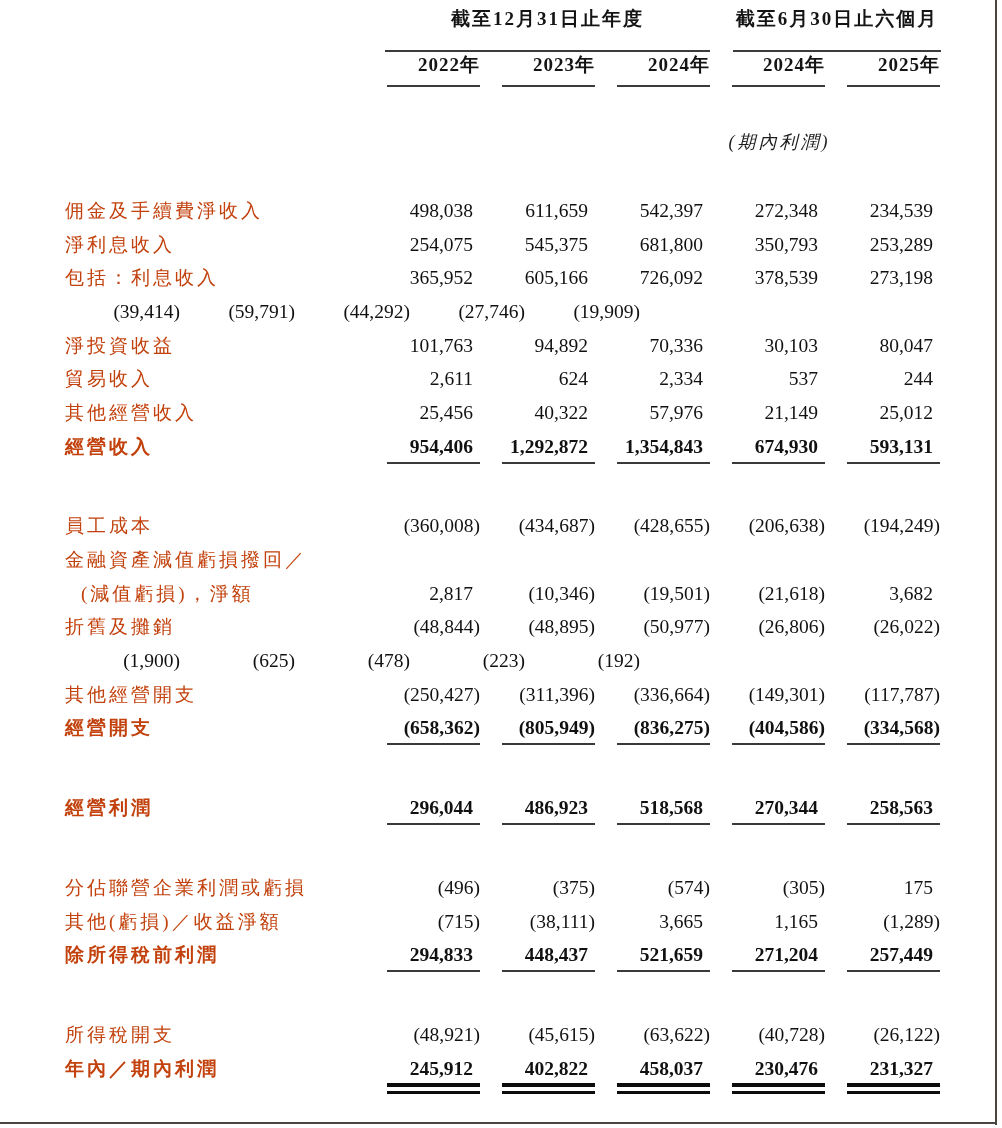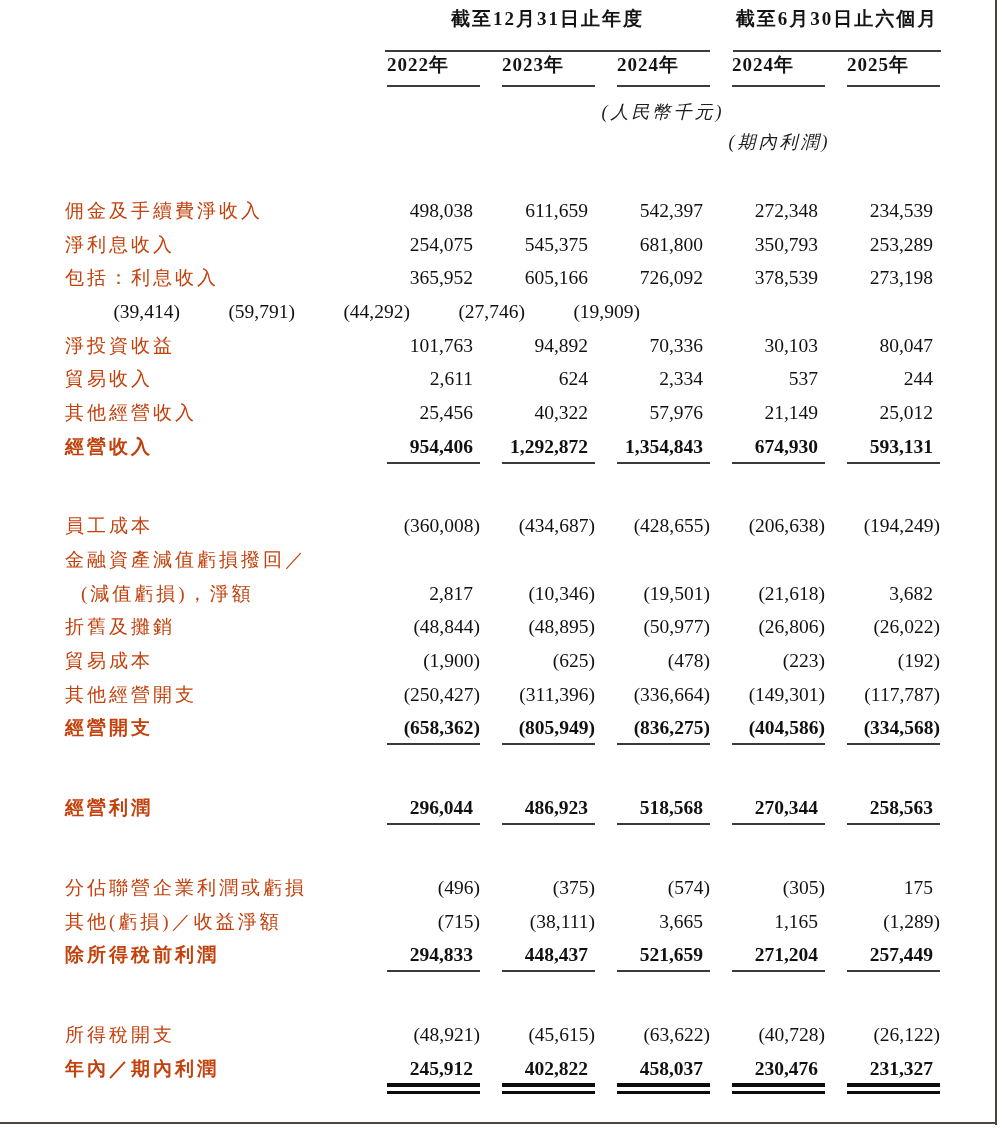--- a/index.html
+++ b/index.html
@@ -23,21 +23,21 @@
     padding-bottom:18px;
     border-bottom:2px solid #3c3c3c;
     white-space:nowrap;
   }
   .grp1{left:385px;width:325px;}
   .grp2{left:733px;width:208px;}
 
   .year{
     position:absolute;top:52px;width:93px;
     font-weight:700;font-size:19px;letter-spacing:1px;
-    text-align:left;
+    text-align:right;
     padding-bottom:7px;
     border-bottom:2px solid #3c3c3c;
     white-space:nowrap;
   }
   .note{
     position:absolute;
     font-style:italic;font-size:18px;letter-spacing:3px;
     text-align:center;white-space:nowrap;color:#1c1c1c;
   }
   .note-currency{left:385px;width:556px;top:100px;}
@@ -89,21 +89,20 @@
   <div class="grp grp2">
     <span>截至6月30日止六個月</span>
   </div>
 
   <div class="year" style="left:387px">2022年</div>
   <div class="year" style="left:502px">2023年</div>
   <div class="year" style="left:617px">2024年</div>
   <div class="year" style="left:732px">2024年</div>
   <div class="year" style="left:847px">2025年</div>
 
-  <div class="note note-currency">(人民幣千元)</div>
   <div class="note note-unaudited">(期內利潤)</div>
 
   <div class="tbody" id="table-body">
       <div class="row">
         <div class="label">佣金及手續費淨收入</div>
         <div class="cell">
           <div class="num">498,038</div>
         </div>
         <div class="cell">
           <div class="num">611,659</div>
@@ -300,21 +299,20 @@
           <div class="num paren">(50,977)</div>
         </div>
         <div class="cell">
           <div class="num paren">(26,806)</div>
         </div>
         <div class="cell">
           <div class="num paren">(26,022)</div>
         </div>
       </div>
       <div class="row">
-        <div class="label">貿易成本</div>
         <div class="cell">
           <div class="num paren">(1,900)</div>
         </div>
         <div class="cell">
           <div class="num paren">(625)</div>
         </div>
         <div class="cell">
           <div class="num paren">(478)</div>
         </div>
         <div class="cell">

